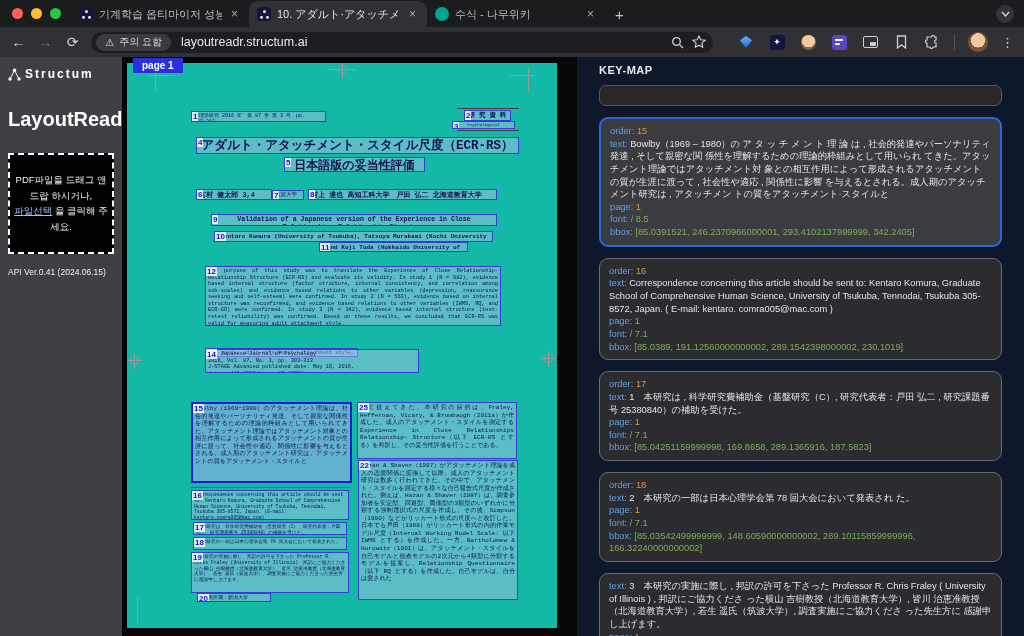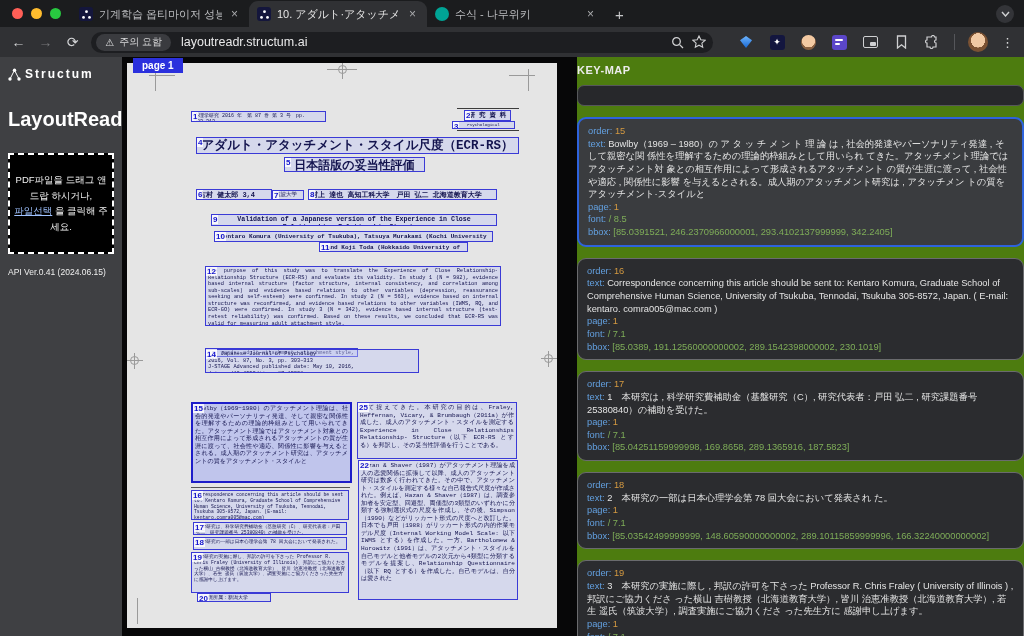--- a/index.html
+++ b/index.html
@@ -48,34 +48,34 @@
   .sidebar{width:122px;background:#3f4043;color:#fff;padding:10px 8px;flex:0 0 122px}
   .brand{display:flex;align-items:center;gap:4px;font-size:12px;font-weight:bold;letter-spacing:2px}
   .apptitle{font-size:20px;font-weight:bold;margin:27px 0 0}
   .dropzone{margin-top:22px;background:#000;border:2px dashed #fff;padding:17px 4px;text-align:center;
             font-size:9.5px;line-height:1.65;color:#f2f2f2}
   .dz-link{color:#9fc2ff;text-decoration:underline}
   .apiver{font-size:8.5px;margin-top:13px;color:#efefef}
   .fname{font-size:9.5px;margin-top:13px;line-height:1.5;color:#efefef;word-break:break-all}
 
   .viewer{flex:1;background:#070708;position:relative}
-  .page{position:absolute;left:5px;top:6px;width:430px;height:565px;background:#e5e5e5}
+  .page{position:absolute;left:5px;top:6px;width:430px;height:565px;background:#14b8a6}
   .pagebadge{position:absolute;left:6px;top:-5px;background:#2b30dd;color:#fff;font-size:10px;
              font-weight:bold;padding:2px 9px;z-index:6}
   .dbox{position:absolute;border:1px solid #3a3ad6;background:rgba(190,197,246,.42);overflow:hidden}
   .dbox.sel{border:2px solid #1d1dc9;background:rgba(162,172,243,.55)}
   .bnum{position:absolute;left:0;top:0;background:rgba(255,255,255,.82);color:#1414cc;font-weight:bold;
         font-size:8px;line-height:9px;padding:0 1px;z-index:2;font-family:"Liberation Sans",sans-serif}
   .btxt{font-family:Liberation Mono, monospace;color:#13134e;line-height:1.24;
         white-space:pre-line;padding:1px 2px}
   .rule{position:absolute;background:#3c3c3c;height:1px}
   .cm{position:absolute;background:#9a9a9a}
   .cmc{position:absolute;border:1px solid #9a9a9a;border-radius:50%;width:9px;height:9px;background:transparent}
 
-  .keymap{width:447px;flex:0 0 447px;background:#4d7c0f;padding:5px 0;overflow:hidden}
+  .keymap{width:447px;flex:0 0 447px;background:#0f172a;padding:5px 22px;overflow:hidden}
   .kmtitle{font-size:11px;font-weight:bold;color:#ececec;margin:2px 0 9px;letter-spacing:.5px}
   .kmsearch{height:21px;border:1px solid #56575b;border-radius:7px;background:#27282b;margin-bottom:11px}
   .card{background:#2b2c2f;border:1px solid #6a6b6e;border-radius:9px;padding:6px 9px;margin-bottom:11px;
         font-size:9.3px;line-height:1.36;color:#dcdcdc}
   .card.sel{background:#3a3c3f;border:2px solid #2e63dd}
   .k{color:#63a0e0}
   .vnum{color:#d59a41}
   .vtxt{color:#e4e4e4}
   .vgrn{color:#7fae58}
   svg{display:block}
@@ -347,20 +347,19 @@
           <div><span class="k">bbox: </span><span class="vgrn">[85.04251159999998, 169.8658, 289.1365916, 187.5823]</span></div>
         </div>
         <div class="card">
           <div><span class="k">order: </span><span class="vnum">18</span></div>
           <div><span class="k">text: </span><span class="vtxt">2　本研究の一部は日本心理学会第 78 回大会において発表され た。</span></div>
           <div><span class="k">page: </span><span class="vnum">1</span></div>
           <div><span class="k">font: </span><span class="vgrn">/ 7.1</span></div>
           <div><span class="k">bbox: </span><span class="vgrn">[85.03542499999999, 148.60590000000002, 289.10115859999996, 166.32240000000002]</span></div>
         </div>
         <div class="card">
-          <div><span class="k">order: </span><span class="vnum">19</span></div>
           <div><span class="k">text: </span><span class="vtxt">3　本研究の実施に際し , 邦訳の許可を下さった Professor R. Chris Fraley ( University of Illinois ) , 邦訳にご協力くださ った横山 吉樹教授（北海道教育大学）, 皆川 治恵准教授（北海道教育大学）,  若生 遥氏（筑波大学）, 調査実施にご協力くださ った先生方に 感謝申し上げます。</span></div>
           <div><span class="k">page: </span><span class="vnum">1</span></div>
           <div><span class="k">font: </span><span class="vgrn">/ 7.1</span></div>
         </div>
       </div>
   </section>
 </div>
 
 </body></html>

